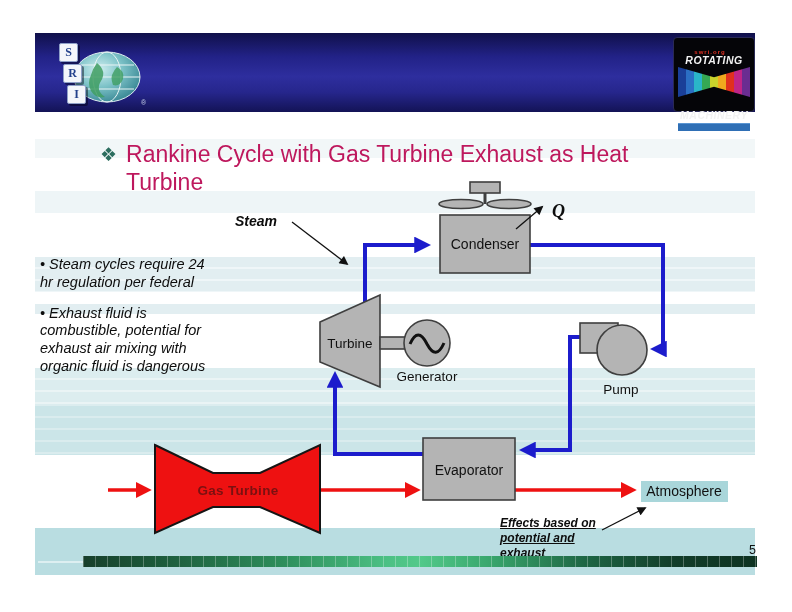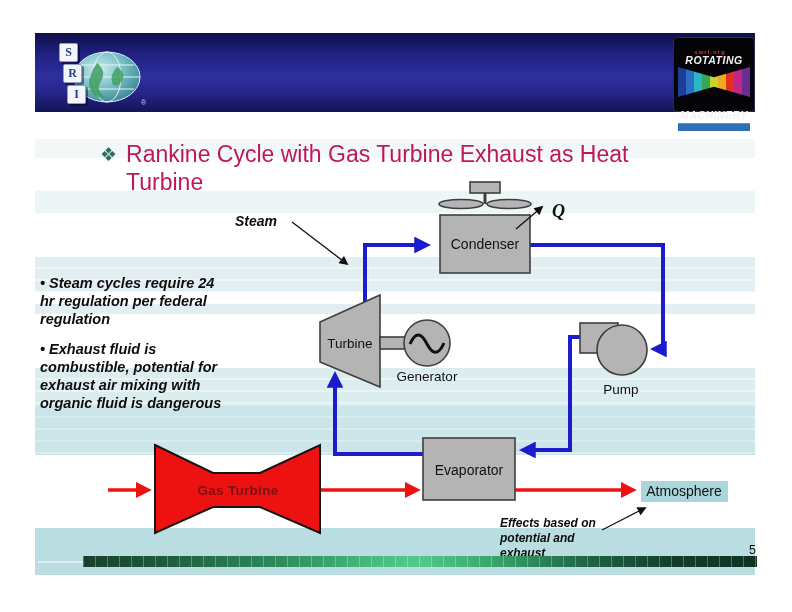--- a/index.html
+++ b/index.html
@@ -47,27 +47,27 @@
       font-size:6px;font-weight:bold;color:#e03022;letter-spacing:1px;}
   .rm-strip{margin:2px auto 0;width:72px;height:7px;background:#2f6fb5;
       border-top:1px solid #5a95d2;}
   
   .heading{position:absolute;left:100px;top:141px;display:flex;z-index:2;}
   .heading .bullet{font-size:19px;line-height:28px;color:#2c6e5f;margin-right:9px;}
   .heading .h-text{font-size:23px;line-height:27.5px;color:#be185d;}
   .heading .h-text span{display:block;white-space:nowrap;}
   
   .notes{position:absolute;left:40px;top:256px;width:240px;z-index:2;
-         font-weight:bold;font-style:italic;font-size:14.5px;line-height:17.8px;color:#0d0d0d;margin-top:19px;}
+         font-weight:normal;font-style:italic;font-size:14.5px;line-height:17.8px;color:#0d0d0d;}
   .notes p{margin:0 0 13px 0;}
   .notes span{display:block;white-space:nowrap;}
   
   .effects{position:absolute;left:500px;top:516px;z-index:2;font-weight:bold;font-style:italic;
            font-size:12px;line-height:15px;color:#0d0d0d;}
-  .effects span{display:block;white-space:nowrap;}
+  .effects span{display:block;white-space:nowrap;text-decoration:underline;}
   
   .barline{position:absolute;left:38px;top:561px;width:47px;height:2px;background:#ddeff1;z-index:2;}
   .gbar{position:absolute;left:83px;top:556px;width:674px;height:11px;z-index:2;
         background:repeating-linear-gradient(90deg,rgba(255,255,255,.28) 0 1px,rgba(255,255,255,0) 1px 12px),
         linear-gradient(90deg,#173f2b 0%,#1d5c3c 12%,#2e8f5c 30%,#4cc084 45%,#52c98a 50%,#3aa86e 60%,#1d6443 75%,#123c29 88%,#0e3322 100%);}
   .pagenum{position:absolute;left:736px;top:543px;width:20px;text-align:right;
            font-size:12.5px;color:#111;z-index:2;}
   
   .diagram{position:absolute;left:0;top:0;z-index:1;}
   .pipe{stroke:#1c1ccc;stroke-width:4;fill:none;}
@@ -130,21 +130,20 @@
     <div class="h-text">
       <span>Rankine Cycle with Gas Turbine Exhaust as Heat</span>
       <span>Turbine</span>
     </div>
   </div>
 
   <div class="notes">
     <p>
       <span>• Steam cycles require 24</span>
       <span>hr regulation per federal</span>
-      <span>regulation</span>
     </p>
     <p>
       <span>• Exhaust fluid is</span>
       <span>combustible, potential for</span>
       <span>exhaust air mixing with</span>
       <span>organic fluid is dangerous</span>
     </p>
   </div>
 
   <svg class="diagram" width="792" height="612">

